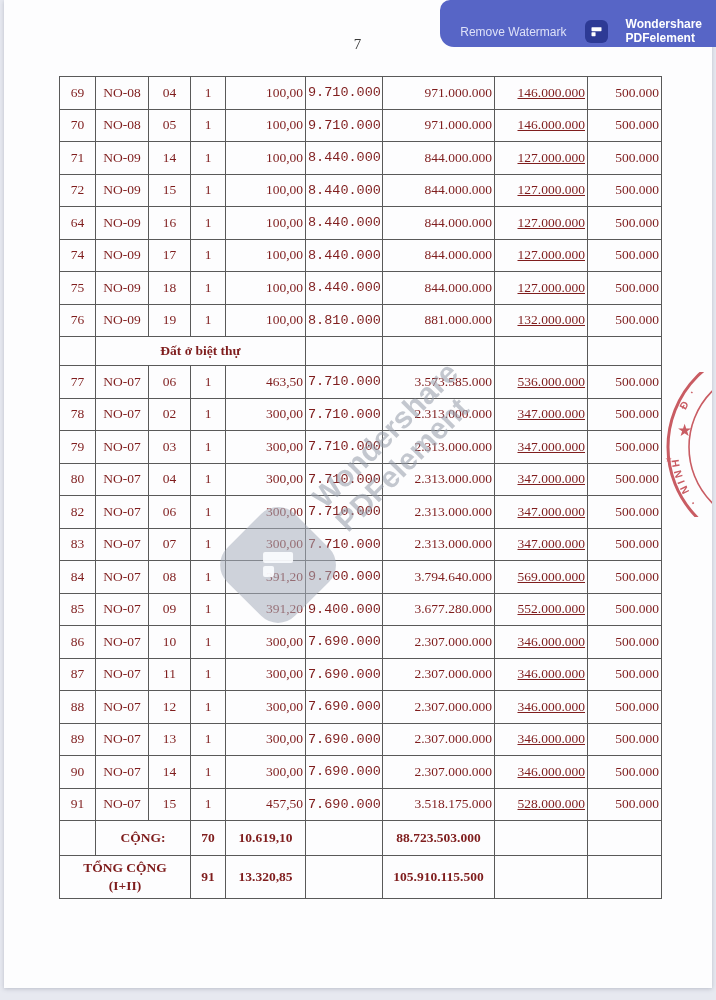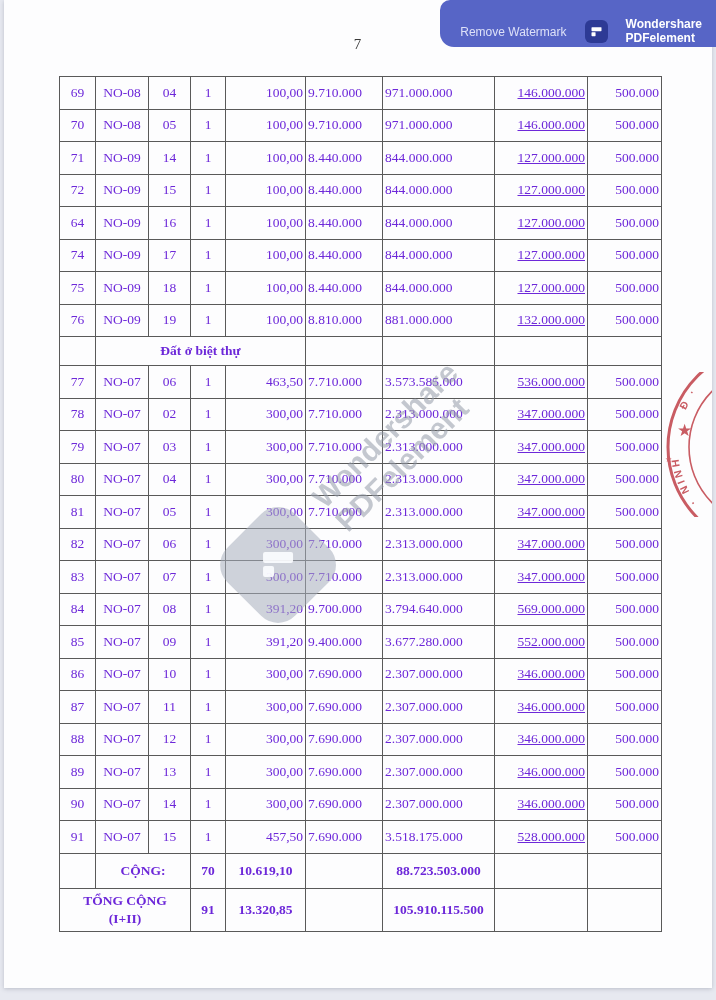--- a/index.html
+++ b/index.html
@@ -36,31 +36,31 @@
   }
   
   .page-num{
     position:absolute;top:36px;left:0;width:716px;text-align:center;
     font-size:15px;color:#3a3a3a;letter-spacing:1px;
   }
   
   table.doc{
     position:absolute;left:59px;top:76px;width:602px;z-index:1;
     border-collapse:collapse;table-layout:fixed;
-    font-size:13.5px;color:#6d28d9;
+    font-size:13.5px;color:#7f1d1d;
   }
   table.doc td{
     border:1px solid #595959;
     padding:0 2px;overflow:hidden;white-space:nowrap;
     height:31.5px;
   }
   td.c0,td.c1,td.c2,td.c3{text-align:center;}
   td.c4{text-align:right;padding-right:12px;}
-  td.c5{text-align:left;padding-right:9px;}
-  td.c6{text-align:left;padding-right:8px;font-family:Liberation Serif, serif;}
+  td.c5{text-align:left;padding-right:9px;font-family:Liberation Mono, monospace;}
+  td.c6{text-align:right;padding-right:8px;font-family:Liberation Serif, serif;}
   td.c7{text-align:right;padding-right:10px;text-decoration:underline;}
   td.c8{text-align:right;padding-right:10px;}
   tr.section-row td{height:28px;}
   .section-label{font-weight:bold;text-align:center;padding-left:7px;}
   tr.sum-row td{height:34px;font-weight:bold;}
   tr.grand-row td{height:42px;font-weight:bold;}
   .sum-label{text-align:center;font-weight:bold;}
   .sum-num{text-align:center !important;padding:0 !important;font-weight:bold;}
   .grand-label div{line-height:1.3;text-align:center;}
   
@@ -251,31 +251,20 @@
         <td class="c4">300,00</td>
         <td class="c5">7.710.000</td>
         <td class="c6">2.313.000.000</td>
         <td class="c7">347.000.000</td>
         <td class="c8">500.000</td>
       </tr>
       <tr>
         <td class="c0">80</td>
         <td class="c1">NO-07</td>
         <td class="c2">04</td>
-        <td class="c3">1</td>
-        <td class="c4">300,00</td>
-        <td class="c5">7.710.000</td>
-        <td class="c6">2.313.000.000</td>
-        <td class="c7">347.000.000</td>
-        <td class="c8">500.000</td>
-      </tr>
-      <tr>
-        <td class="c0">81</td>
-        <td class="c1">NO-07</td>
-        <td class="c2">05</td>
         <td class="c3">1</td>
         <td class="c4">300,00</td>
         <td class="c5">7.710.000</td>
         <td class="c6">2.313.000.000</td>
         <td class="c7">347.000.000</td>
         <td class="c8">500.000</td>
       </tr>
       <tr>
         <td class="c0">82</td>
         <td class="c1">NO-07</td>

